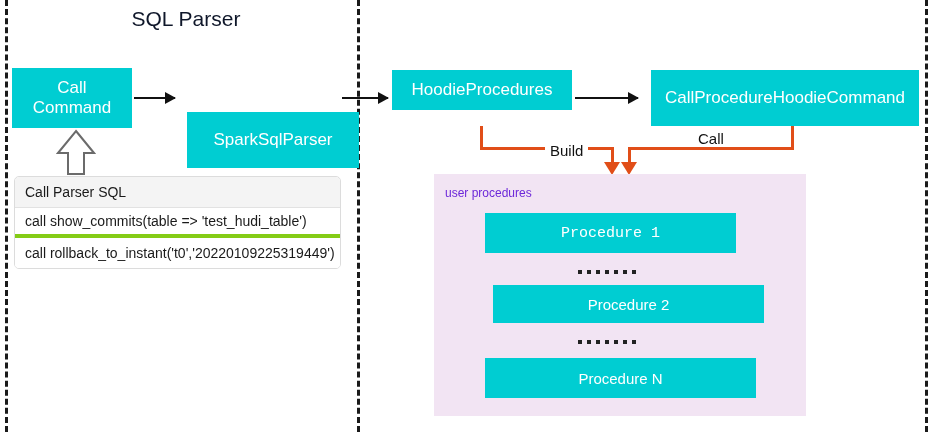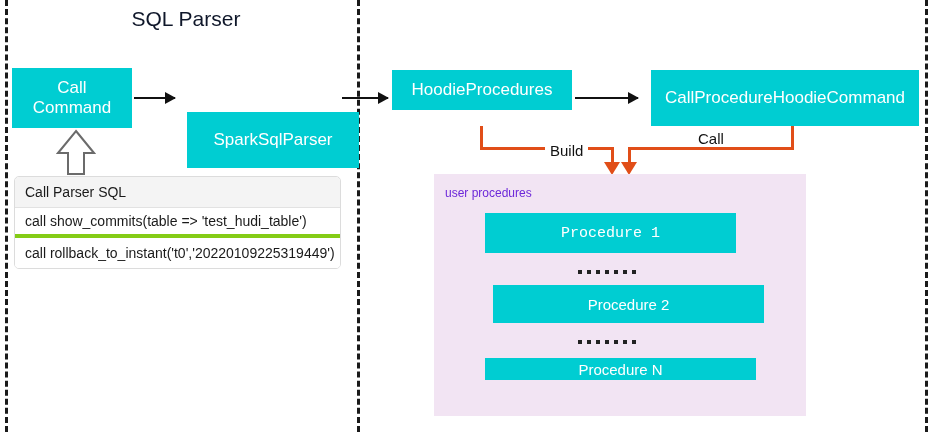--- a/index.html
+++ b/index.html
@@ -245,17 +245,17 @@
   <div class="dots" style="left:578px; top:340px;">
     <span></span>
       <span></span>
       <span></span>
       <span></span>
       <span></span>
       <span></span>
       <span></span>
   </div>
 
-  <div class="proc-box" style="left:485px; top:358px; width:271px; height:22px;">
+  <div class="proc-box" style="left:485px; top:358px; width:271px; height:40px;">
     <span>Procedure N</span>
   </div>
 
 </div>
 
 </body></html>

